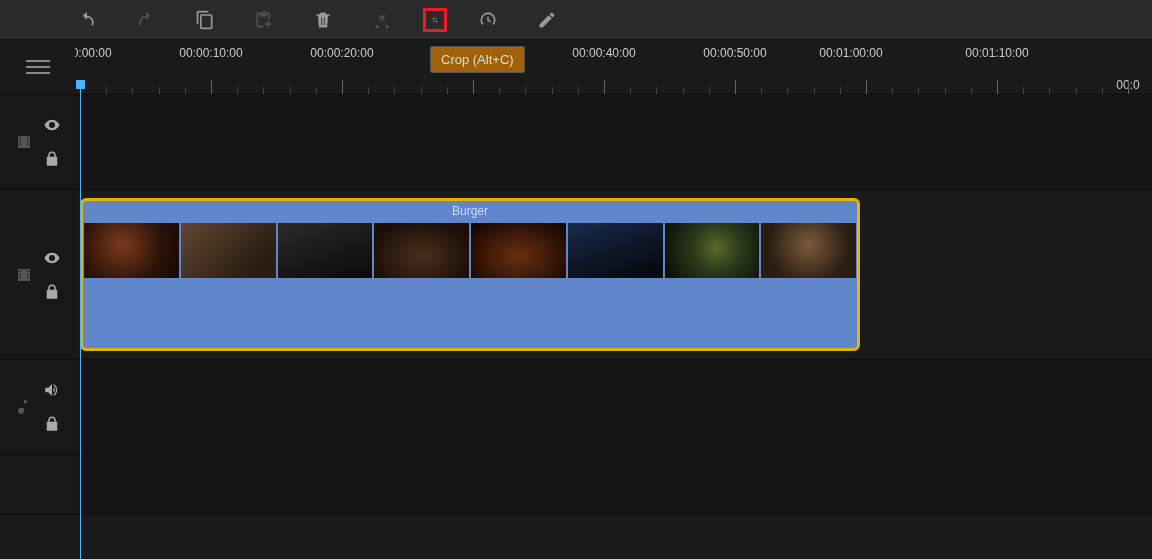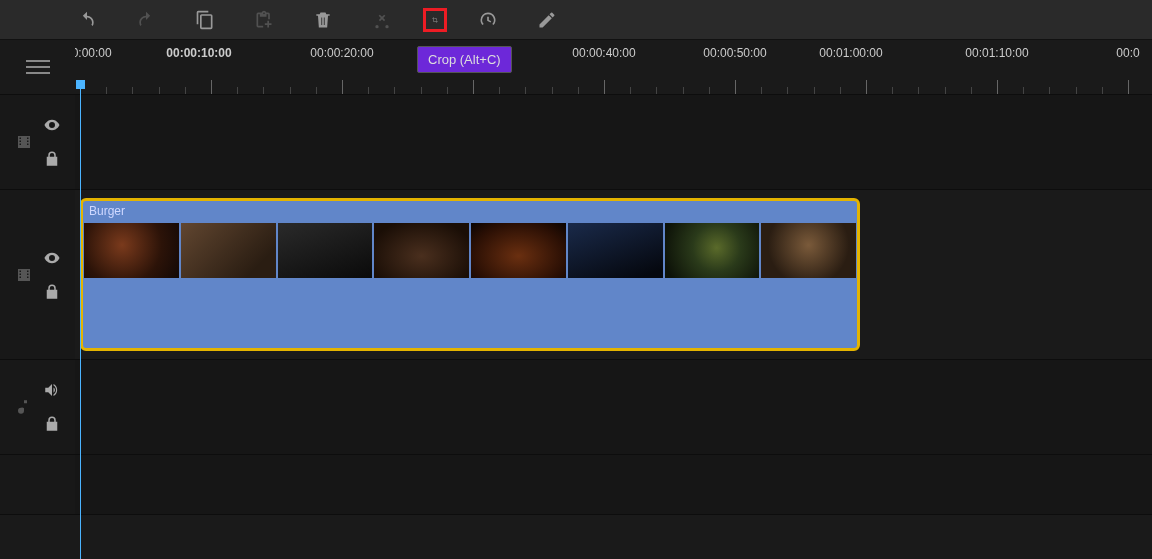--- a/index.html
+++ b/index.html
@@ -5,21 +5,21 @@
     * { margin: 0; padding: 0; box-sizing: border-box; font-family: Arial, sans-serif; }
     body { width: 1152px; height: 559px; background: #1a1a1a; color: #a0a0a0; overflow: hidden; position: relative; }
 
     .toolbar { height: 40px; background: #2a2a2a; display: flex; align-items: center; padding-left: 75px; gap: 35px; border-bottom: 1px solid #111; }
     .toolbar .tool-btn { width: 24px; height: 24px; display: flex; align-items: center; justify-content: center; color: #999; cursor: pointer; }
     .toolbar .tool-btn.disabled { opacity: 0.35; }
     .tool-btn svg { width: 20px; height: 20px; fill: currentColor; }
 
     .crop-highlight { border: 3px solid #ed1c24; padding: 4px 6px; margin: -4px -6px -4px -6px; }
 
-    .tooltip { position: absolute; top: 46px; left: 417px; background: #6d28d9; color: #ddd; padding: 5px 10px; font-size: 13px; border: 1px solid #555; border-radius: 2px; z-index: 20; }
+    .tooltip { position: absolute; top: 46px; left: 430px; background: #a16207; color: #ddd; padding: 5px 10px; font-size: 13px; border: 1px solid #555; border-radius: 2px; z-index: 20; }
 
     .timeline-area { position: relative; height: calc(100% - 40px); }
 
     .ruler-row { height: 55px; display: flex; border-bottom: 1px solid #0d0d0d; }
     .ruler-left { width: 75px; display:flex; align-items:center; justify-content:center; background:#1a1a1a; }
     .hamburger { display:flex; flex-direction:column; gap:4px; cursor:pointer;}
     .hamburger span{ width:24px; height:2px; background:#888;}
 
     .ruler-body { flex: 1; position: relative; overflow:hidden; background:#1a1a1a; }
     .time-labels { position:absolute; top:6px; left:0; right:0; height:20px; font-size:12px; color:#ccc; }
@@ -36,21 +36,21 @@
     .track.small{ height:95px;}
     .track.big{ height:170px;}
     .track.audio{ height:95px;}
     .track.last{ height:60px;}
 
     .track-head { width:75px; display:flex; flex-direction:column; align-items:center; justify-content:center; gap:18px; background:#181818; }
     .track-head .icon { width:18px; height:18px; display:flex; align-items:center; justify-content:center; color:#aaa; }
     .track-head svg{ width:18px; height:18px; fill:currentColor; }
     .row2{ display:flex; align-items:center; gap:10px;}
 
-    .track-body{ flex:1; position:relative; background:#1a1a1a;}
+    .track-body{ flex:1; position:relative; background:#1a1a1a;text-align:center;}
     .track.small .track-body, .track.audio .track-body, .track.last .track-body{ background:#161616;}
 
     .clip { position:absolute; top:8px; bottom:8px; left:5px; width:780px; background:#6186c9; border:3px solid #e4b400; border-radius:6px; overflow:hidden;}
     .clip-label{ font-size:12px; color:#cfd8ff; padding:3px 6px;}
     .thumbs{ display:flex; height:55px; margin-top:2px;}
     .thumb{ flex:1; margin:0 1px; }
     .t1{ background: radial-gradient(circle at 40% 40%, #7a3a1c 0%, #2c1308 60%, #120805 100%);}
     .t2{ background: linear-gradient(135deg,#614630 0%, #2a1d12 80%);}
     .t3{ background: linear-gradient(160deg,#2a2a2a 0%, #0a0a0a 100%);}
     .t4{ background: radial-gradient(ellipse at 50% 60%, #4a2f1e 0%, #1a0e06 80%);}
@@ -118,28 +118,28 @@
     <div class="ruler-left">
       <div class="hamburger">
           <span></span>
           <span></span>
           <span></span>
         </div>
     </div>
     <div class="ruler-body">
       <div class="time-labels" id="timelabels">
           <span class="time-label" style="left: 5px;">00:00:00:00</span>
-          <span class="time-label" style="left: 124px; font-weight: bold;">00:00:10:00</span>
+          <span class="time-label" style="left: 136px;">00:00:10:00</span>
           <span class="time-label" style="left: 267px;">00:00:20:00</span>
           <span class="time-label" style="left: 398px;">00:00:30:00</span>
           <span class="time-label" style="left: 529px;">00:00:40:00</span>
           <span class="time-label" style="left: 660px;">00:00:50:00</span>
           <span class="time-label" style="left: 776px;">00:01:00:00</span>
           <span class="time-label" style="left: 922px;">00:01:10:00</span>
-          <span class="time-label" style="left: 1053px;">00:0</span>
+          <span class="time-label" style="left: 1053px; margin-top: 32px;">00:0</span>
         </div>
       <div class="tick-row" id="ticks">
           <div class="tick major" style="left: 5px;"></div>
           <div class="tick minor" style="left: 31.2px;"></div>
           <div class="tick minor" style="left: 57.4px;"></div>
           <div class="tick minor" style="left: 83.6px;"></div>
           <div class="tick minor" style="left: 109.8px;"></div>
           <div class="tick major" style="left: 136px;"></div>
           <div class="tick minor" style="left: 162.2px;"></div>
           <div class="tick minor" style="left: 188.4px;"></div>

